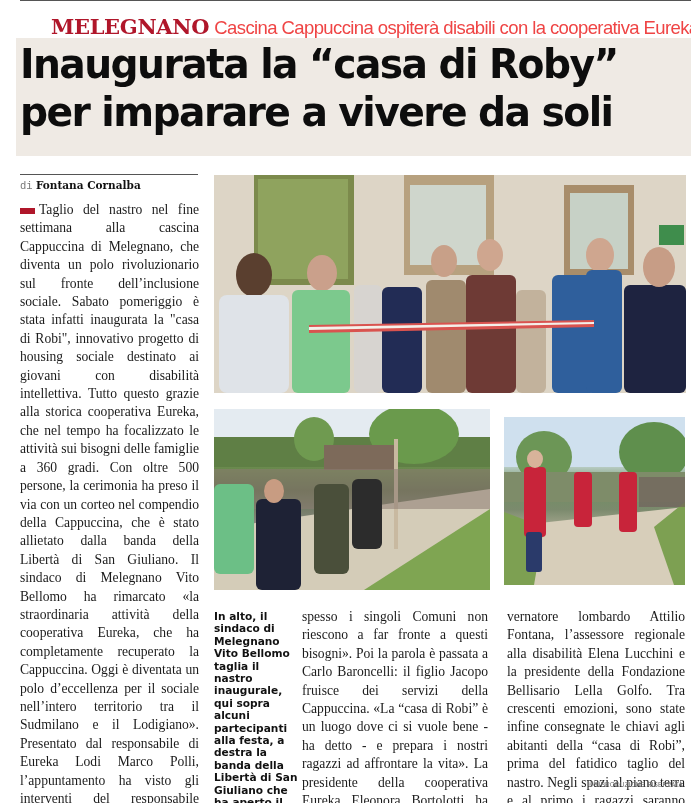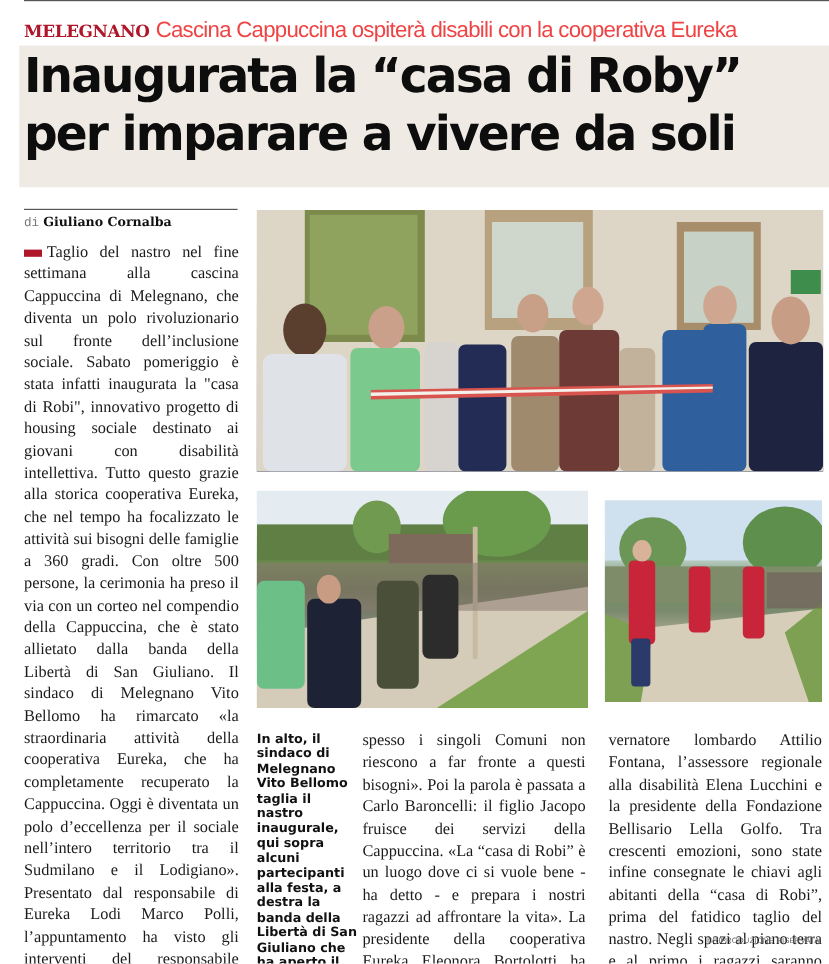--- a/index.html
+++ b/index.html
@@ -1,19 +1,19 @@
 <!DOCTYPE html>
 <html><head>
 <meta charset="utf-8">
 <style>
   html, body { margin: 0; padding: 0; background: #ffffff; }
   body { width: 691px; height: 803px; position: relative; overflow: hidden; font-family: "DejaVu Serif", serif; color: #1a1a1a; }
   .topline { position: absolute; left: 20px; right: 0; top: 0; height: 1px; background: #555; }
   .kicker-row { position: absolute; left: 20px; top: 14px; width: 671px; white-space: nowrap; }
-  .kicker-loc { font-family: "DejaVu Serif", serif; font-weight: bold; color: #b0162a; font-size: 14px; letter-spacing: -0.3px; }
+  .kicker-loc { font-family: "DejaVu Serif", serif; font-weight: bold; color: #b0162a; font-size: 21px; letter-spacing: -0.3px; margin-left: 31px; }
   .kicker-text { font-family: Liberation Sans, sans-serif; font-size: 18.5px; color: #ef4444; letter-spacing: -0.6px; }
   .headline-box { position: absolute; left: 16px; top: 38px; width: 675px; height: 118px; background: #efeae4; }
   .headline { position: absolute; left: 20px; top: 40px; margin: 0; font-family: "DejaVu Sans", sans-serif; font-weight: bold; font-size: 40px; line-height: 48px; letter-spacing: -1.6px; color: #0d0d0d; transform: scaleX(0.98); transform-origin: left top; }
   .byline-rule { position: absolute; left: 20px; top: 174px; width: 178px; height: 1px; background: #555; }
   .byline { position: absolute; left: 20px; top: 179px; font-size: 10.5px; font-family: "DejaVu Serif", serif; }
   .byline .di { color: #777; font-family: Liberation Mono, monospace; }
   .byline .author { font-weight: bold; color: #111; }
   .col { position: absolute; font-family: "Liberation Serif", serif; font-size: 13.6px; line-height: 18.4px; color: #1b1b1b; text-align: justify; hyphens: auto; }
   .col1 { left: 20px; top: 201px; width: 179px; }
   .col3 { left: 302px; top: 608px; width: 186px; }
@@ -38,21 +38,21 @@
 
 <div class="headline-box"></div>
 <h1 class="headline">
   <span>Inaugurata la “casa di Roby”</span><br>
   <span>per imparare a vivere da soli</span>
 </h1>
 
 <div class="byline-rule"></div>
 <div class="byline">
   <span class="di">di</span>
-  <span class="author">Giuliano Cornalba</span>
+  <span class="author">Fontana Cornalba</span>
 </div>
 
 <div class="col col1">
   <span class="lead-mark"></span><span>Taglio del nastro nel fine settimana alla cascina Cappuccina di Melegnano, che diventa un polo rivoluzionario sul fronte dell’inclusione sociale. Sabato pomeriggio è stata infatti inaugurata la "casa di Robi", innovativo progetto di housing sociale destinato ai giovani con disabilità intellettiva. Tutto questo grazie alla storica cooperativa Eureka, che nel tempo ha focalizzato le attività sui bisogni delle famiglie a 360 gradi. Con oltre 500 persone, la cerimonia ha preso il via con un corteo nel compendio della Cappuccina, che è stato allietato dalla banda della Libertà di San Giuliano. Il sindaco di Melegnano Vito Bellomo ha rimarcato «la straordinaria attività della cooperativa Eureka, che ha completamente recuperato la Cappuccina. Oggi è diventata un polo d’eccellenza per il sociale nell’intero territorio tra il Sudmilano e il Lodigiano». Presentato dal responsabile di Eureka Lodi Marco Polli, l’appuntamento ha visto gli interventi del responsabile disabilità dell’Asst di Lodi Umberto Daccò con Sabina Perini e Giorgio Savino, la prima responsabile dell’area dei servizi socio-educativi nel Comune di Peschiera e il secondo direttore dell’Azienda speciale consortile del Lodigiano per i servizi alla persona. «La coop Eureka guarda lontano - il filo conduttore dei vari interventi -. Tutto questo rappresenta un’eccezionale risorsa per i territori, dove</span>
 </div>
 
 <div class="photo photo-main">
   <svg width="472" height="218" viewBox="0 0 472 218">
     <rect x="0" y="0" width="472" height="218" fill="#ddd5c6"></rect>
     <rect x="40" y="0" width="100" height="110" fill="#7c8a4c"></rect>

